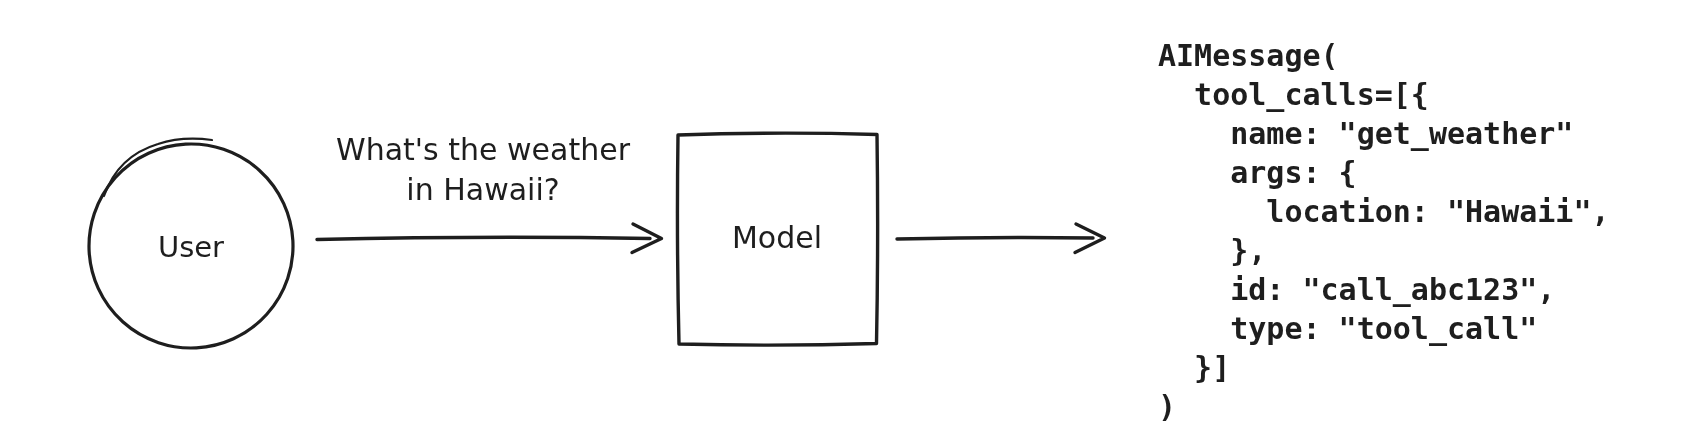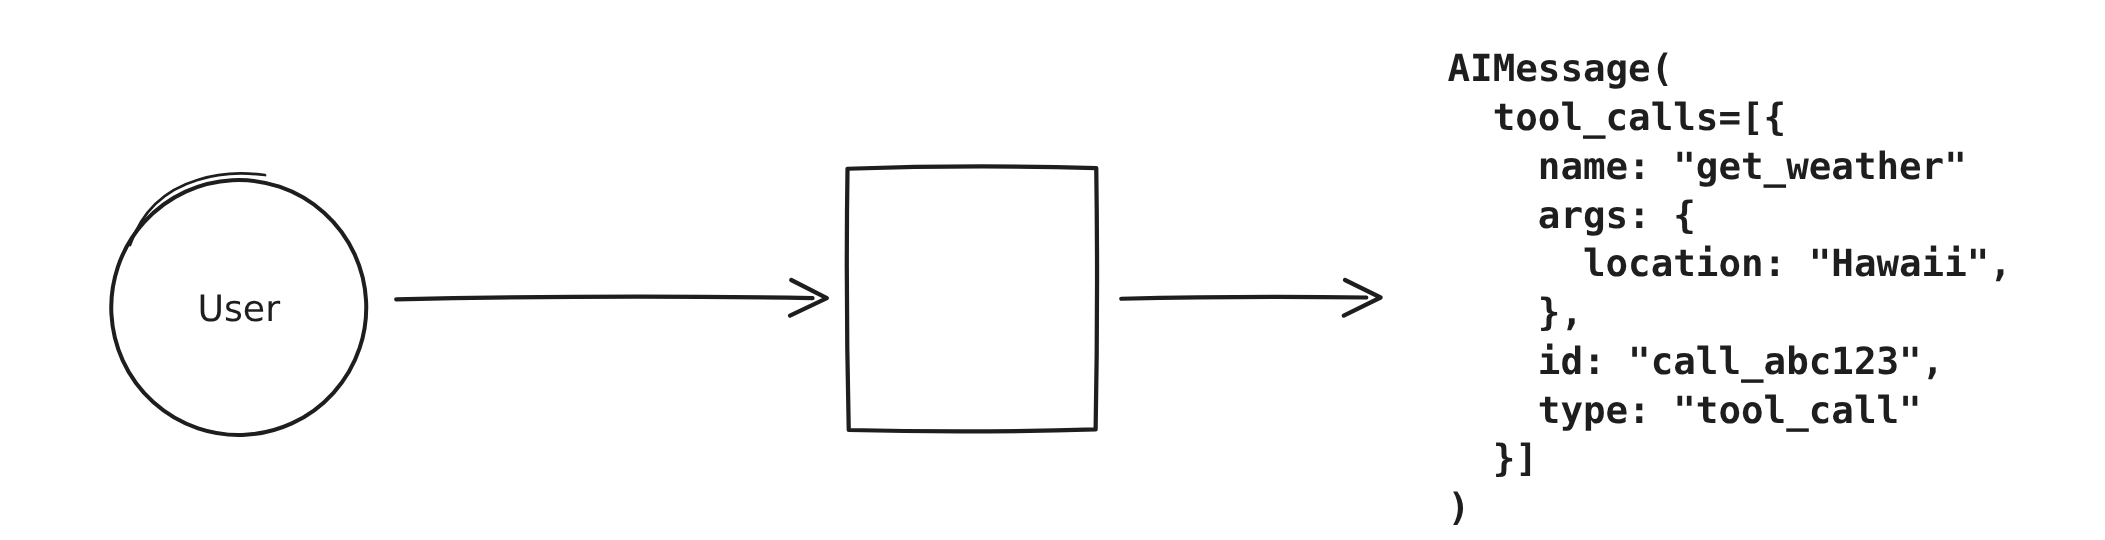--- a/index.html
+++ b/index.html
@@ -67,21 +67,26 @@
     <path d="M 633 224 L 661.5 238.5 L 632 252.5" stroke-width="3.4"></path>
 
     <path d="M 678 135 Q 778 131.5 877 134.5 Q 878.5 239 876.5 343.5 Q 777 346.5 679 344 Q 676.5 239 678 135 Z" stroke-width="3.4"></path>
 
     <path d="M 897 239 Q 1000 236.5 1093 238" stroke-width="3.4"></path>
     <path d="M 1076 224 L 1104.5 238 L 1075 252.5" stroke-width="3.4"></path>
   </svg>
 
   <div class="hand-label node-label" style="left: 191px; top: 247px;">User</div>
 
+  <div class="hand-label arrow-label" style="left: 483px; top: 170px;">
+    <div>What's the weather</div>
+    <div>in Hawaii?</div>
+  </div>
 
+  <div class="hand-label node-label" style="left: 777px; top: 237px; font-size: 30px;">Model</div>
 
   <pre class="code-block">AIMessage(
   tool_calls=[{
     name: "get_weather"
     args: {
       location: "Hawaii",
     },
     id: "call_abc123",
     type: "tool_call"
   }]

